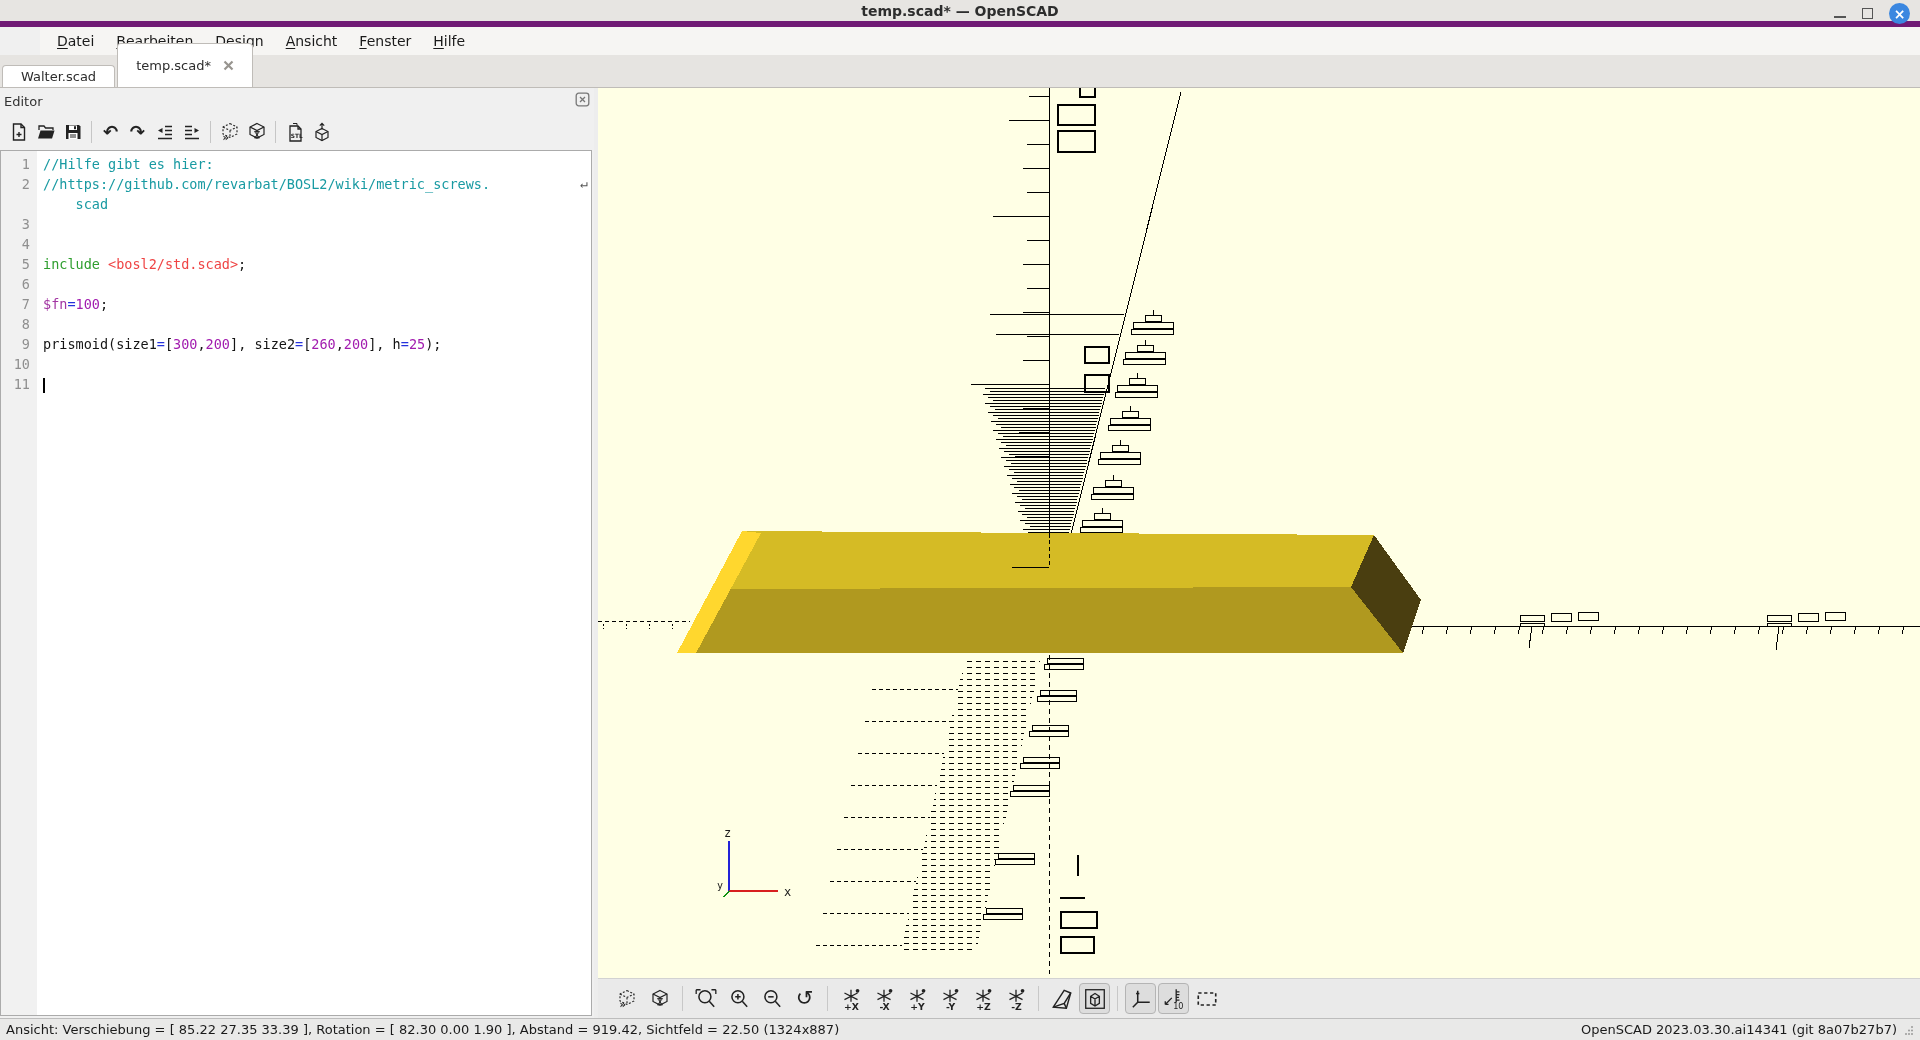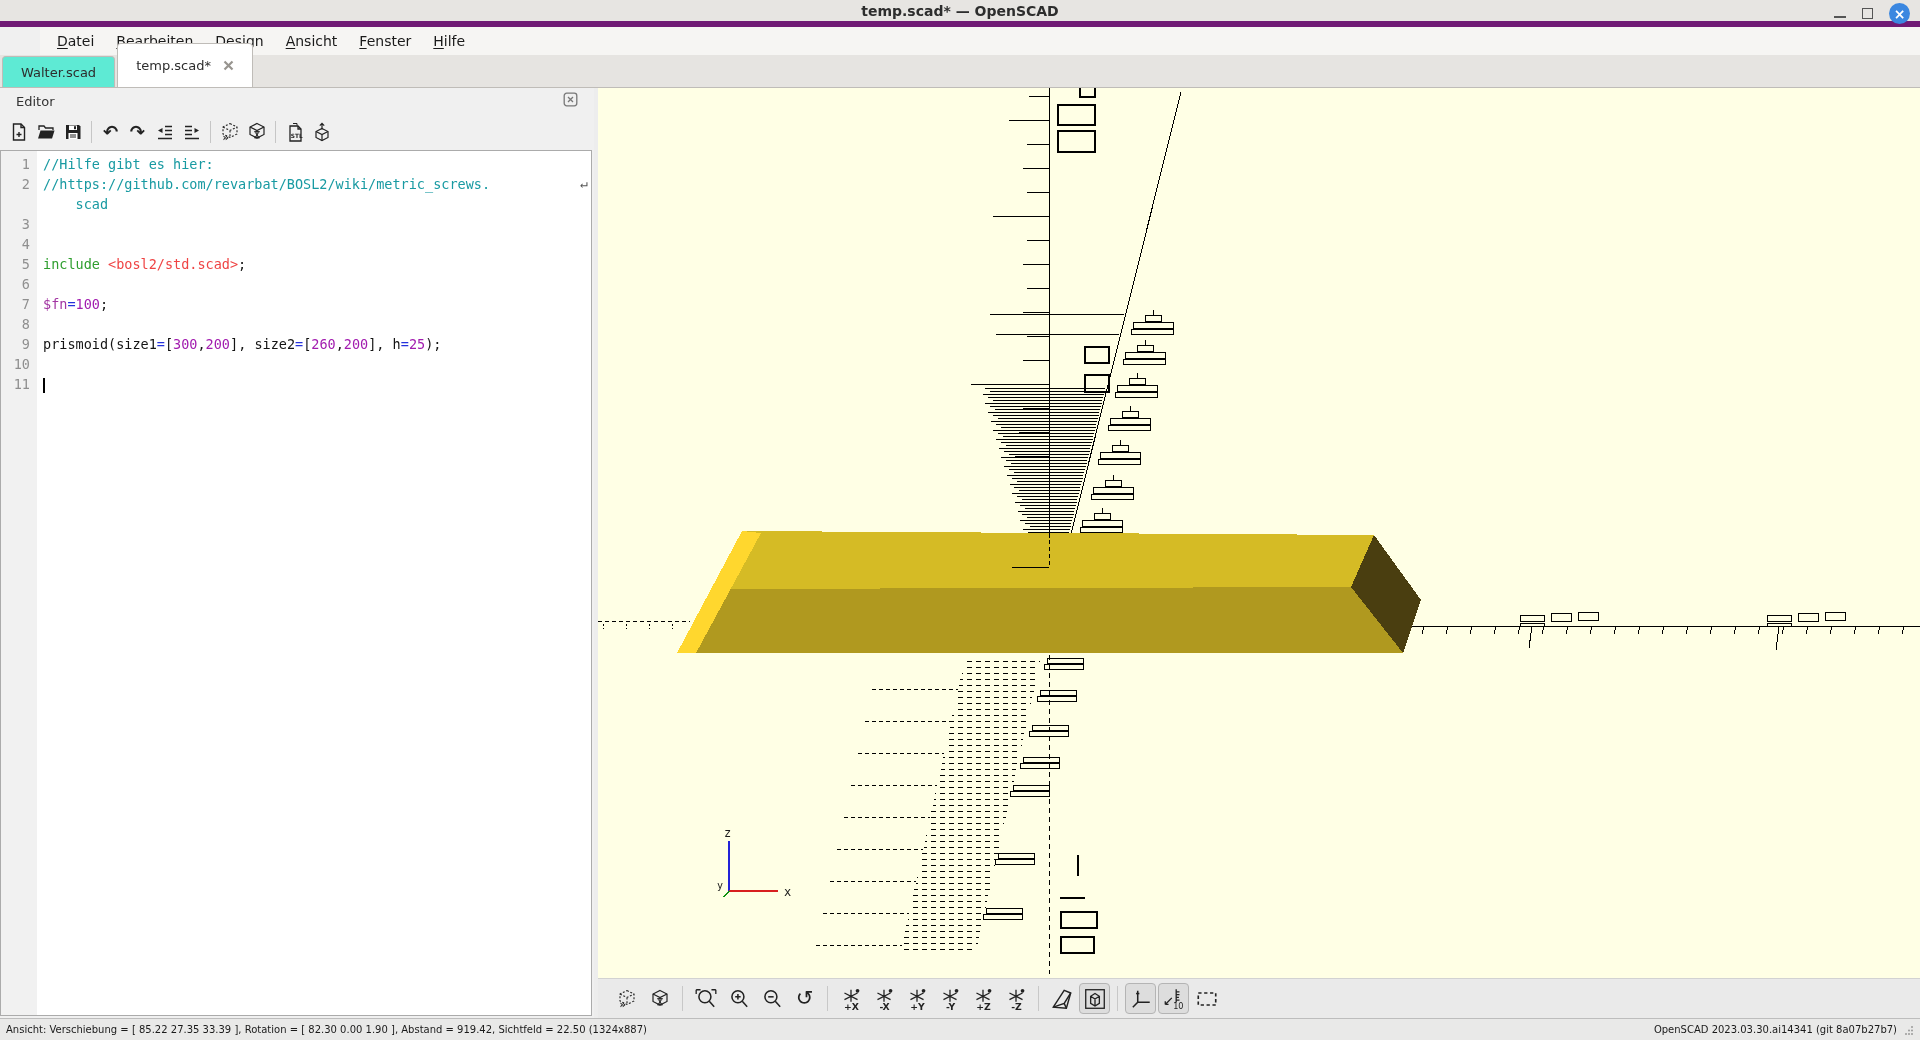--- a/index.html
+++ b/index.html
@@ -19,29 +19,29 @@
 
   
   .menubar{position:absolute;top:27px;left:0;right:0;height:28px;background:#F6F5F3;
            display:flex;align-items:center;padding-left:6px;margin-left:40px;}
   .menu-item{padding:3px 11px;font-size:14px;color:#1a1a1a;}
   .menu-item u{text-decoration:underline;text-underline-offset:2px;}
 
   
   .tabbar{position:absolute;top:55px;left:0;right:0;height:33px;background:#E6E4E1;
           border-bottom:1px solid #BFBCB8;display:flex;align-items:flex-end;padding-left:2px;}
-  .tab{height:31px;display:flex;align-items:center;padding:0 18px;font-size:13px;color:#2d2d2d;
-       background:#5eead4;border:1px solid #BFBCB8;border-bottom:none;border-radius:4px 4px 0 0;margin-right:2px;}
+  .tab{height:22px;display:flex;align-items:center;padding:0 18px;font-size:13px;color:#2d2d2d;
+       background:#ffffff;border:1px solid #BFBCB8;border-bottom:none;border-radius:4px 4px 0 0;margin-right:2px;}
   .tab.active{background:#FFFFFF;height:44px;}
   .tab .tabclose{margin-left:12px;display:flex;}
 
   
   .main{position:absolute;top:88px;left:0;right:0;bottom:22px;}
   .editor-panel{position:absolute;left:0;top:0;width:594px;bottom:0;background:#F0F0F0;}
-  .editor-header{height:26px;display:flex;align-items:center;padding:0 16px;font-size:13px;color:#333;}
+  .editor-header{height:26px;display:flex;align-items:center;padding:0 4px;font-size:13px;color:#333;}
   .editor-header .spacer{flex:1;}
   .editor-toolbar{height:36px;display:flex;align-items:center;padding-left:5px;}
   .tool-btn{width:27px;height:27px;display:flex;align-items:center;justify-content:center;border-radius:3px;}
   .tool-sep{width:1px;height:22px;background:#C6C6C6;margin:0 5px;}
   .uglyph{font-size:18px;font-weight:bold;color:#222;line-height:1;}
 
   .code-wrap{position:absolute;top:62px;left:0;right:2px;bottom:2px;background:#fff;
              border:1px solid #ABABAB;overflow:hidden;}
   .gutter-bg{position:absolute;left:0;top:0;bottom:0;width:36px;background:#F1F1F1;}
   .code-rows{position:absolute;left:0;top:3px;right:0;}
@@ -61,21 +61,21 @@
   .vtoolbar{position:absolute;left:598px;right:0;bottom:0;height:40px;background:#EAEAEA;
             border-top:1px solid #D2D2D2;display:flex;align-items:center;padding-left:12px;}
   .vbtn{width:31px;height:31px;margin:0 1px;border-radius:4px;display:flex;align-items:center;
         justify-content:center;border:1px solid transparent;}
   .vbtn.active{background:#DDDDDD;border:1px solid #B4B4B4;}
   .vsep{width:1px;height:25px;background:#C8C8C8;margin:0 6px;}
 
   
   .statusbar{position:absolute;left:0;right:0;bottom:0;height:22px;background:#E9E9E8;
              border-top:1px solid #BDBDBD;display:flex;align-items:center;
-             justify-content:space-between;padding:0 6px;font-size:10px;color:#1a1a1a;}
+             justify-content:space-between;padding:0 6px;font-size:13px;color:#1a1a1a;}
   .statusbar .grip{display:flex;margin-left:6px;}
 </style>
 </head>
 <body>
 
 <div id="app">
 
   <div class="titlebar">
     <span class="title">temp.scad* — OpenSCAD</span>
     <div class="win-controls">

